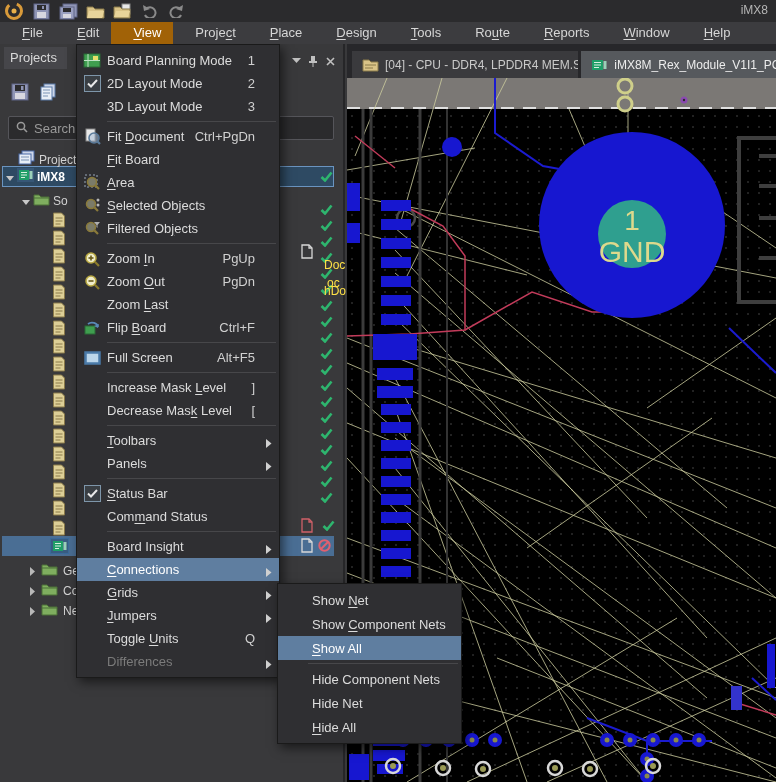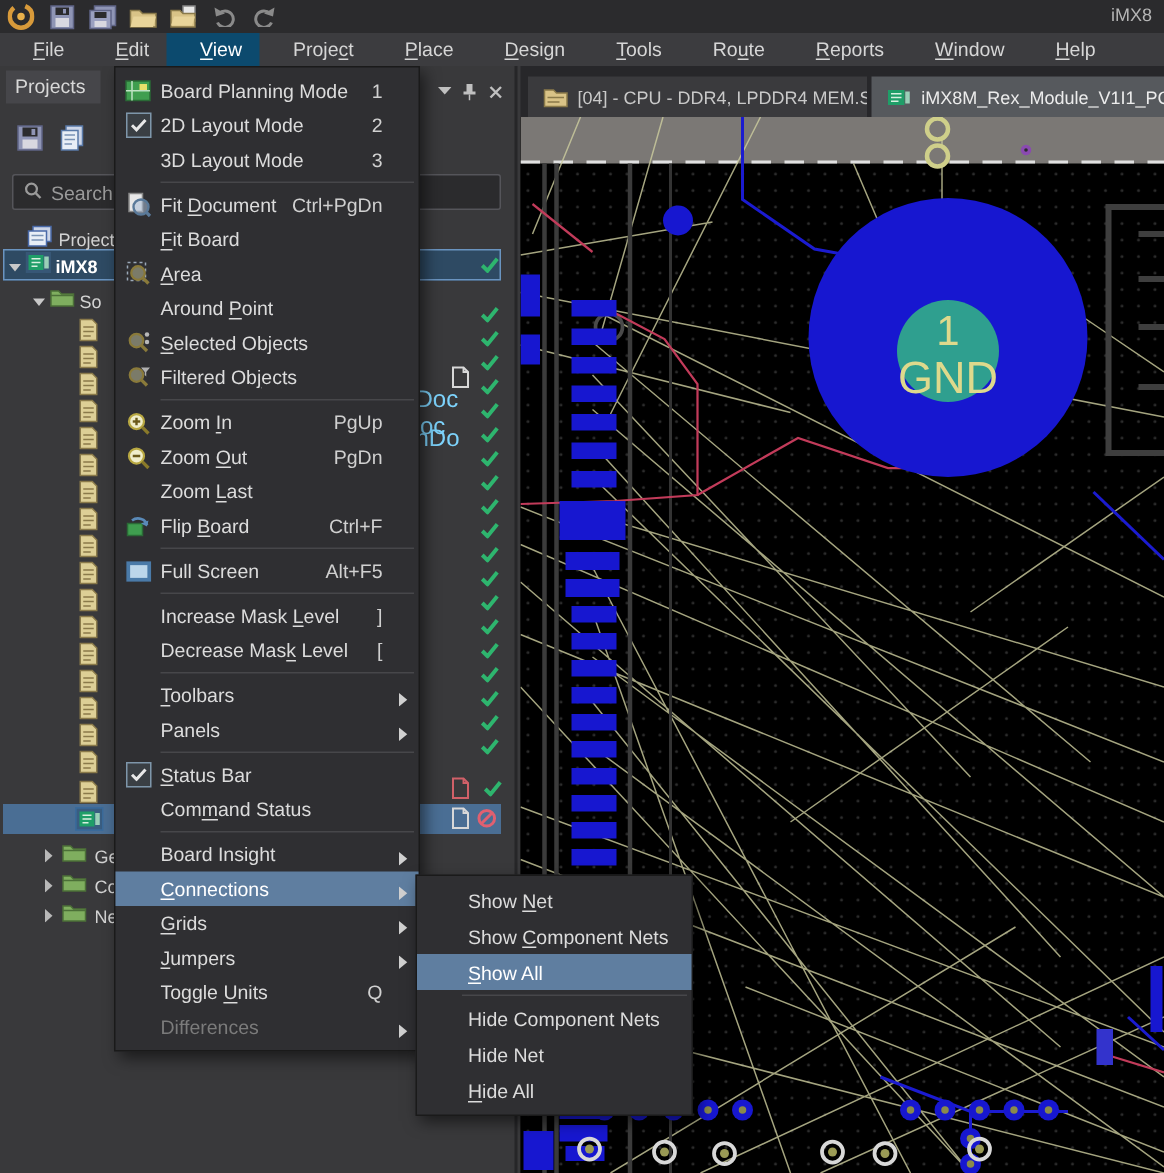--- a/index.html
+++ b/index.html
@@ -11,38 +11,38 @@
   }
   
   .titlebar { position:absolute; top:0; left:0; width:776px; height:22px;
     background:#2b2b2d; display:flex; align-items:center; gap:8px; padding-left:4px; z-index:20; }
   .tb-icn { width:20px; height:18px; display:inline-flex; align-items:center; justify-content:center; }
   .win-title { position:absolute; right:8px; top:3px; color:#b5b5b5; font-size:12px; }
   
   .menubar { position:absolute; top:22px; left:0; width:776px; height:22px;
     background:#3c3c3f; display:flex; align-items:stretch; font-size:13px; color:#d6d6d6; z-index:20; }
   .mb-item { padding:3px 12px 0 22px; cursor:default; }
-  .mb-item.active { background:#0c4a6e; color:#ffffff; }
+  .mb-item.active { background:#a16207; color:#ffffff; }
   
   .panel { position:absolute; top:44px; left:0; width:345px; height:738px;
     background:#39393b; border-right:2px solid #262628; z-index:1; }
   .panel-tab { position:absolute; left:4px; top:3px; padding:3px 10px 4px 6px;
     background:#46464a; color:#d8d8d8; font-size:13px; }
   .ph-icn { position:absolute; top:10px; width:14px; height:14px; display:flex; align-items:center; justify-content:center; }
   .pt-icn { position:absolute; width:24px; height:24px; display:flex; align-items:center; justify-content:center; }
   .searchbox { position:absolute; left:8px; top:72px; width:326px; height:24px;
     background:#2b2b2d; border:1px solid #55555a; border-radius:2px;
     display:flex; align-items:center; gap:6px; padding-left:7px; color:#9a9a9a; font-size:13px; }
   .tree-abs { position:absolute; display:flex; align-items:center; }
   .tree-txt { color:#d2d2d2; font-size:12px; white-space:nowrap; }
   .tree-txt.bold { color:#ffffff; font-weight:bold; }
   .sel-row-a { position:absolute; left:2px; top:122px; width:332px; height:21px;
     background:#2e4a63; border:1px solid #6a94c0; }
   .sel-row-b { position:absolute; left:2px; top:492px; width:332px; height:20px; background:#4a6e94; }
-  .frag { position:absolute; color:#7dd3fc; font-size:16px; }
+  .frag { position:absolute; color:#fde047; font-size:12px;margin-left:47px; }
   
   .menu-popup { position:absolute; left:76px; top:44px; width:204px;
     background:#2f2f32; border:1px solid #1a1a1a; box-shadow:3px 4px 10px rgba(0,0,0,.55);
     padding:4px 0; z-index:10; }
   .submenu { position:absolute; left:277px; top:583px; width:185px;
     background:#2f2f32; border:1px solid #1a1a1a; box-shadow:3px 4px 10px rgba(0,0,0,.55);
     padding:4px 0; z-index:11; }
   .menu-item { height:23px; display:flex; align-items:center; font-size:13px;
     color:#dcdcdc; position:relative; padding-right:8px; cursor:default; }
   .submenu .menu-item { height:24px; padding-left:34px; }
@@ -780,24 +780,20 @@
           <svg width="17" height="17">
             <rect x="1" y="1" width="12" height="12" fill="none" stroke="#9aa8b8" stroke-dasharray="2 2"></rect>
             <circle cx="8" cy="8" r="4.5" fill="rgba(200,200,160,.5)" stroke="#8a7a3a" stroke-width="1.5"></circle>
             <line x1="11.4" y1="11.4" x2="15" y2="15" stroke="#8a7a3a" stroke-width="2.2"></line>
           </svg>
         </span>
       </span>
       <span><u>A</u>rea</span>
     </div>
     <div class="menu-item">
-      <span class="ic"></span>
-      <span>Around <u>P</u>oint</span>
-    </div>
-    <div class="menu-item">
       <span class="ic">
         <span style="display: inline-flex; align-items: center;">
           <svg width="17" height="17">
             <circle cx="7" cy="7" r="4.5" fill="rgba(200,200,160,.5)" stroke="#8a7a3a" stroke-width="1.5"></circle>
             <line x1="10.4" y1="10.4" x2="14" y2="14" stroke="#8a7a3a" stroke-width="2.2"></line>
             <circle cx="14" cy="3" r="1.5" fill="#b8b8b8"></circle>
             <circle cx="14" cy="8" r="1.5" fill="#b8b8b8"></circle>
           </svg>
         </span>
       </span>

